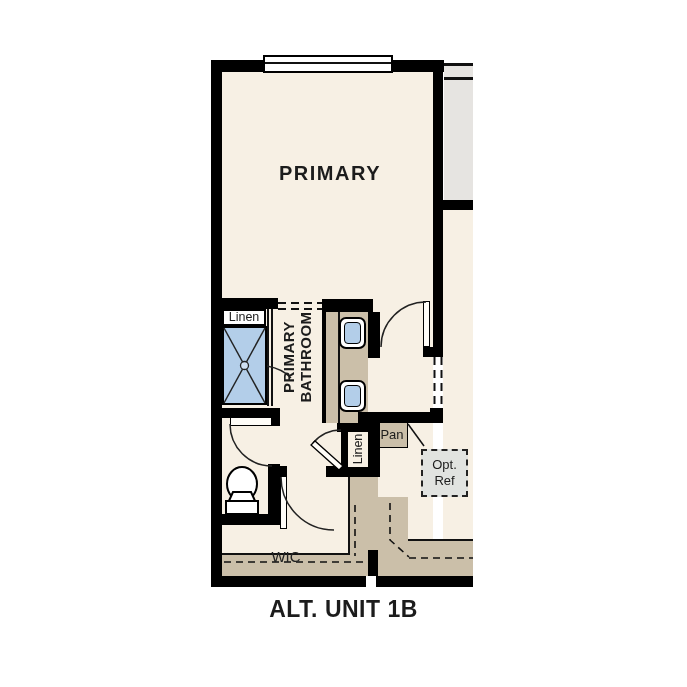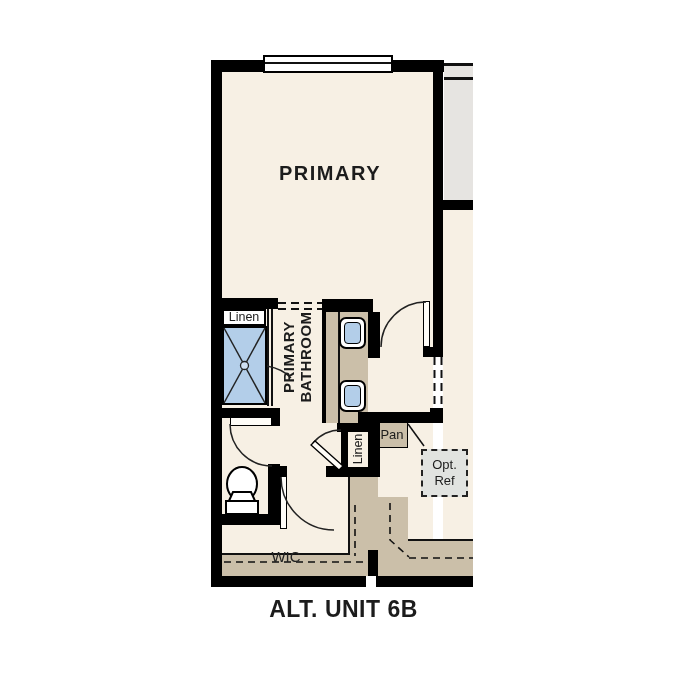--- a/index.html
+++ b/index.html
@@ -131,15 +131,15 @@
 
   <div class="label bath-label rot" style="left:237px;top:340px;width:120px;">
     <div>PRIMARY</div>
     <div>BATHROOM</div>
   </div>
 
   <div class="label-reg rot" style="left:337px;top:442px;width:42px;font-size:12.5px;">Linen</div>
   <div class="label-reg" style="left:375px;top:427px;width:34px;font-size:13px;">Pan</div>
   <div class="label-reg" style="left:256px;top:528px;width:60px;font-size:15px;color:#222;margin-top:20px;">WIC</div>
 
-  <div class="label title" style="left:0px;top:596px;width:687px;">ALT. UNIT 6B</div>
+  <div class="label title" style="left:0px;top:596px;width:687px;">ALT. UNIT 1B</div>
 
 </div>
 
 </body></html>

